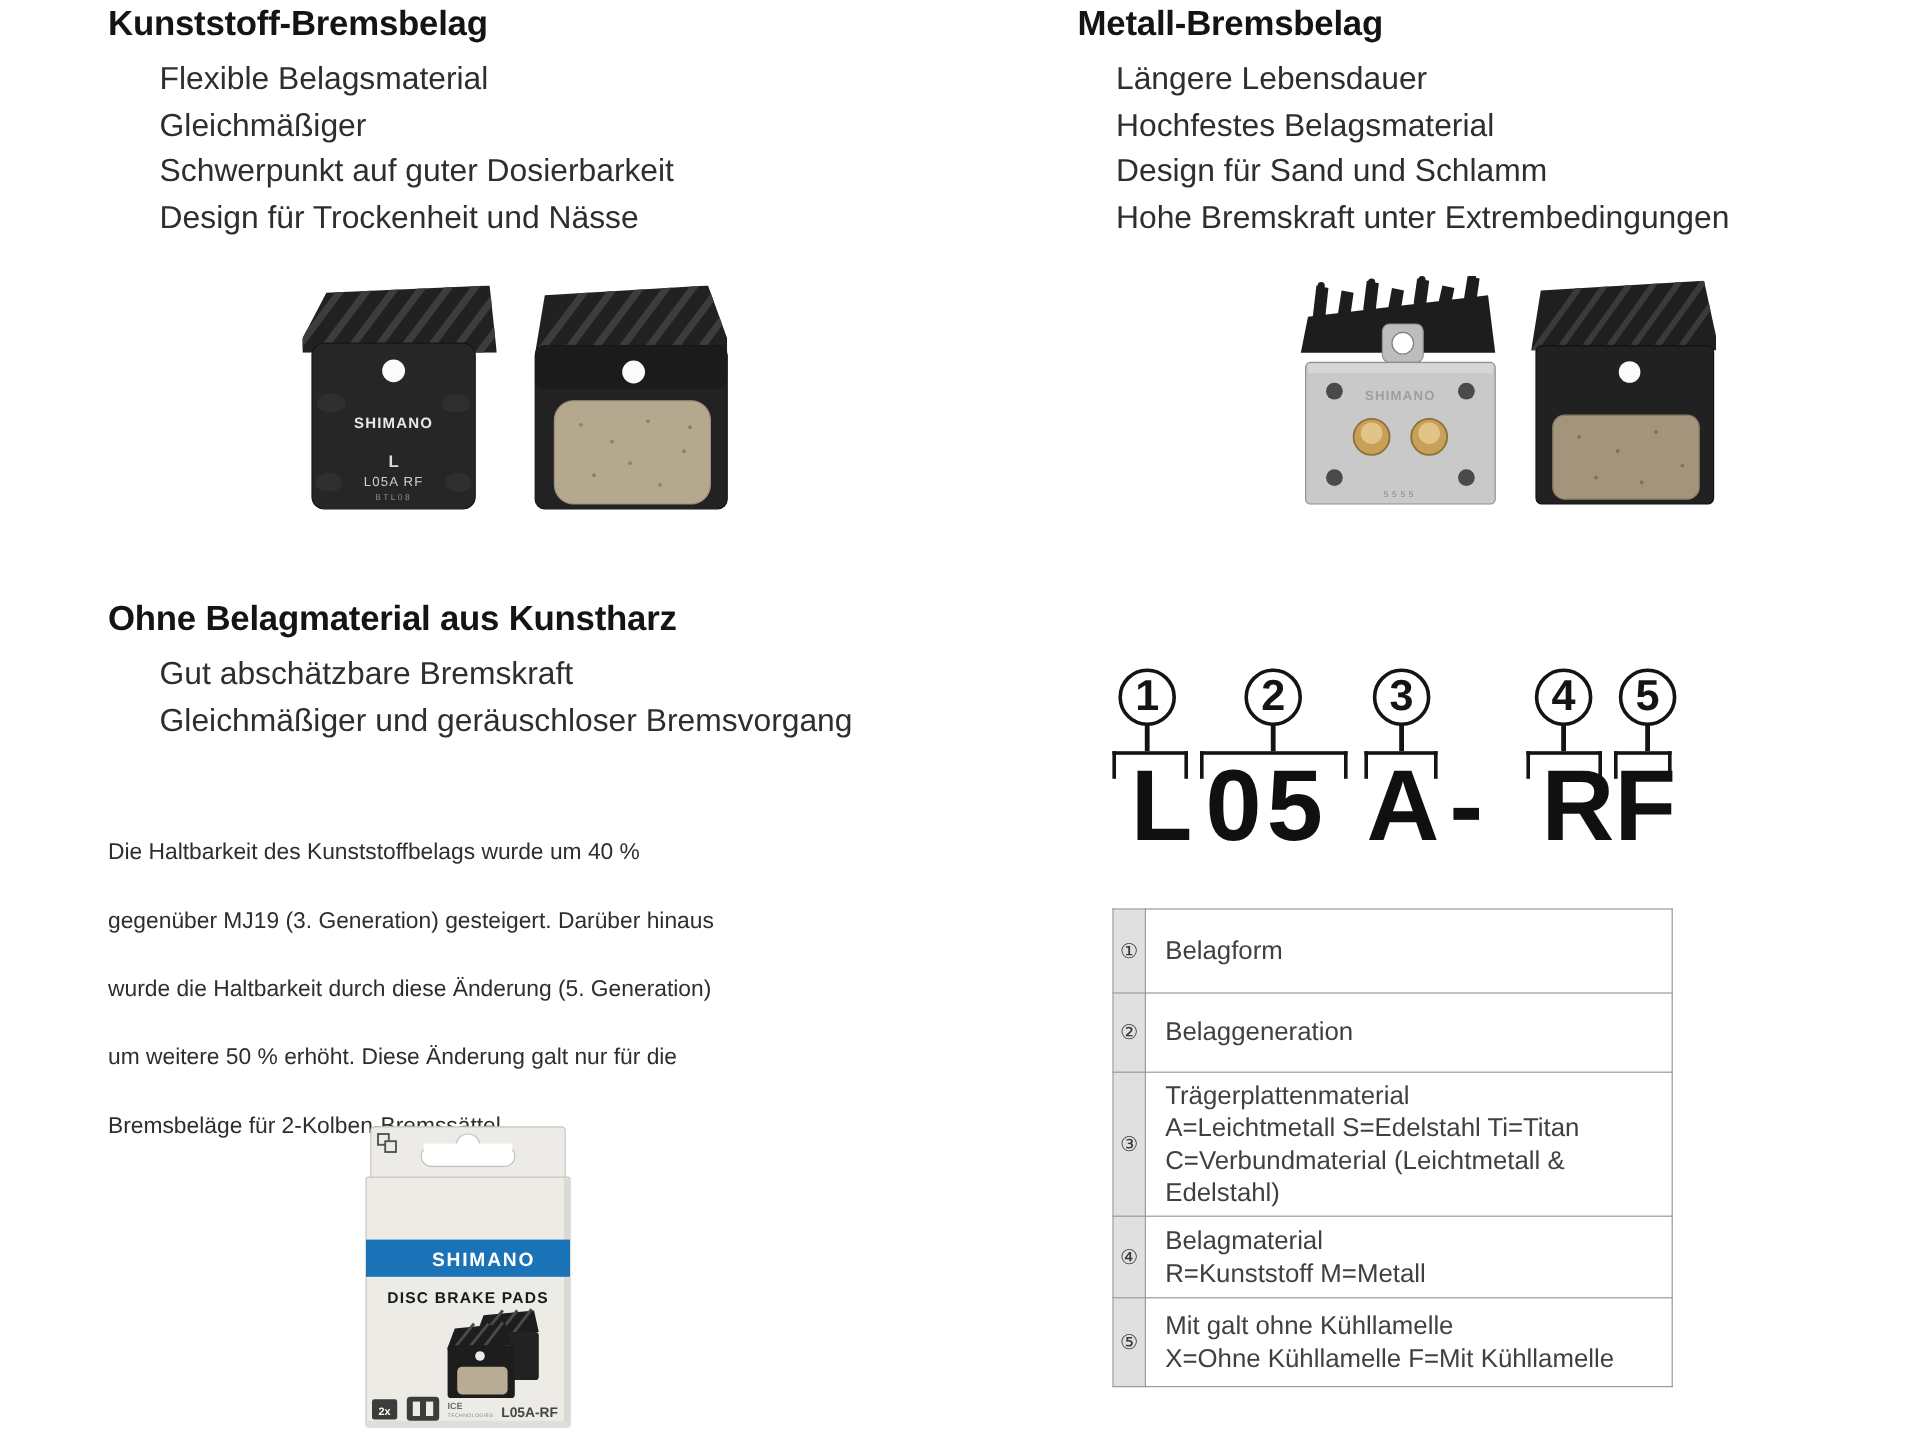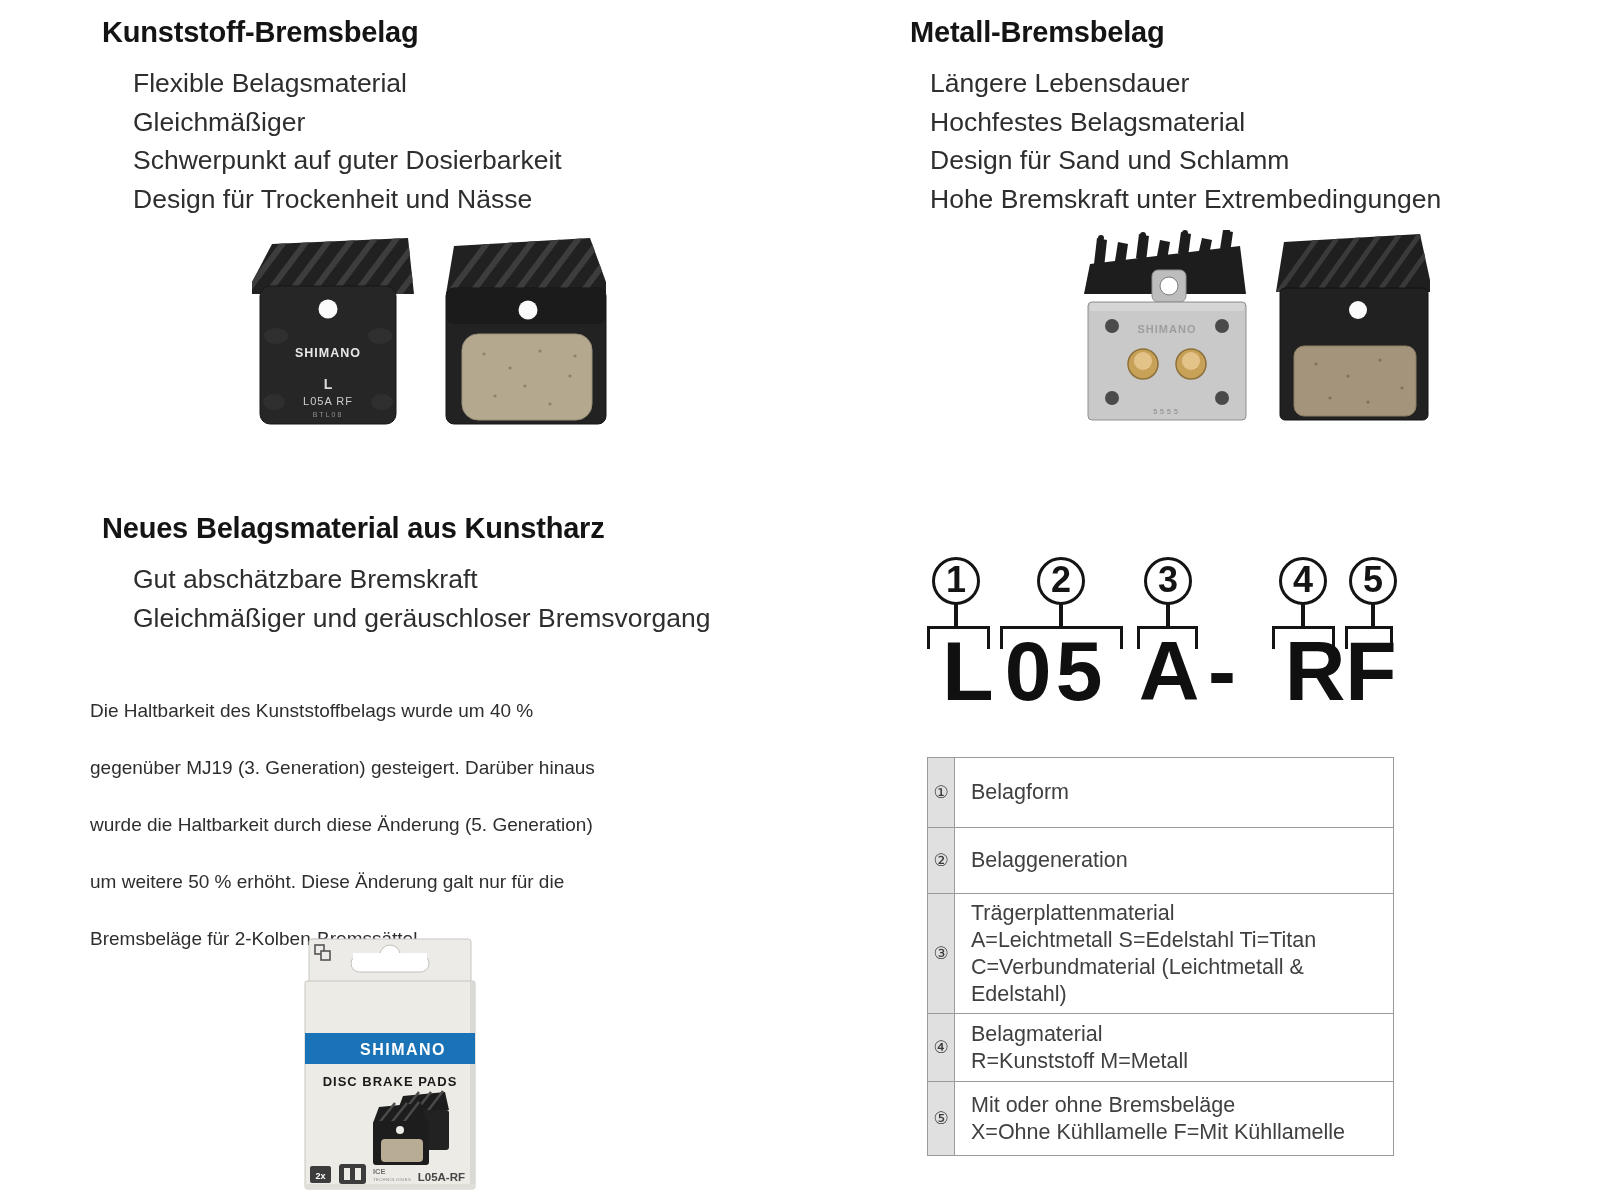--- a/index.html
+++ b/index.html
@@ -1,21 +1,21 @@
 <!DOCTYPE html>
 <html><head>
 <meta charset="utf-8">
 <style>
   html,body{margin:0;padding:0;background:#fff;}
   .page{
     position:relative;width:1600px;height:1200px;background:#ffffff;overflow:hidden;
     font-family:"Liberation Sans","DejaVu Sans",sans-serif;color:#2b2b2b;
   }
   .sec{position:absolute;}
-  .sec h2{margin:12px;font-size:29px;line-height:40px;font-weight:700;color:#141414;letter-spacing:-0.2px;}
+  .sec h2{margin:0;font-size:29px;line-height:40px;font-weight:700;color:#141414;letter-spacing:-0.2px;}
   .feat{margin:6px 0 0 0;padding-left:43px;}
   .feat.right-indent{padding-left:32px;}
   .feat p{margin:0;font-size:26.5px;line-height:38.5px;color:#2e2e2e;}
   .para{
     position:absolute;left:90px;top:682px;width:800px;
     font-size:19px;line-height:57px;color:#2e2e2e;white-space:pre-line;
   }
   .photo{position:absolute;}
   
   .diagram{position:absolute;left:905px;top:540px;width:500px;height:182px;}
@@ -202,21 +202,21 @@
             <circle cx="312" cy="130" r="1.6"></circle>
           <circle cx="334" cy="158" r="1.6"></circle>
             <circle cx="262" cy="168" r="1.6"></circle>
             <circle cx="300" cy="172" r="1.6"></circle>
         </g>
       </g>
     </svg>
   </div>
 
   <div class="sec" style="left:90px;top:496px;">
-    <h2>Neues Belagsmaterial aus Kunstharz</h2>
+    <h2>Ohne Belagmaterial aus Kunstharz</h2>
     <div class="feat">
       <p>Gut abschätzbare Bremskraft</p>
       <p>Gleichmäßiger und geräuschloser Bremsvorgang</p>
     </div>
   </div>
 
   <div class="para">Die Haltbarkeit des Kunststoffbelags wurde um 40 %
 gegenüber MJ19 (3. Generation) gesteigert. Darüber hinaus
 wurde die Haltbarkeit durch diese Änderung (5. Generation)
 um weitere 50 % erhöht. Diese Änderung galt nur für die
@@ -335,19 +335,19 @@
 C=Verbundmaterial (Leichtmetall &amp;
 Edelstahl)</td>
     </tr>
     <tr style="height:68px;">
       <td class="mcell">④</td>
       <td class="tcell">Belagmaterial
 R=Kunststoff M=Metall</td>
     </tr>
     <tr style="height:74px;">
       <td class="mcell">⑤</td>
-      <td class="tcell">Mit oder ohne Bremsbeläge
+      <td class="tcell">Mit galt ohne Kühllamelle
 X=Ohne Kühllamelle F=Mit Kühllamelle</td>
     </tr>
   </tbody>
     </table>
 
 </div>
 
 </body></html>

